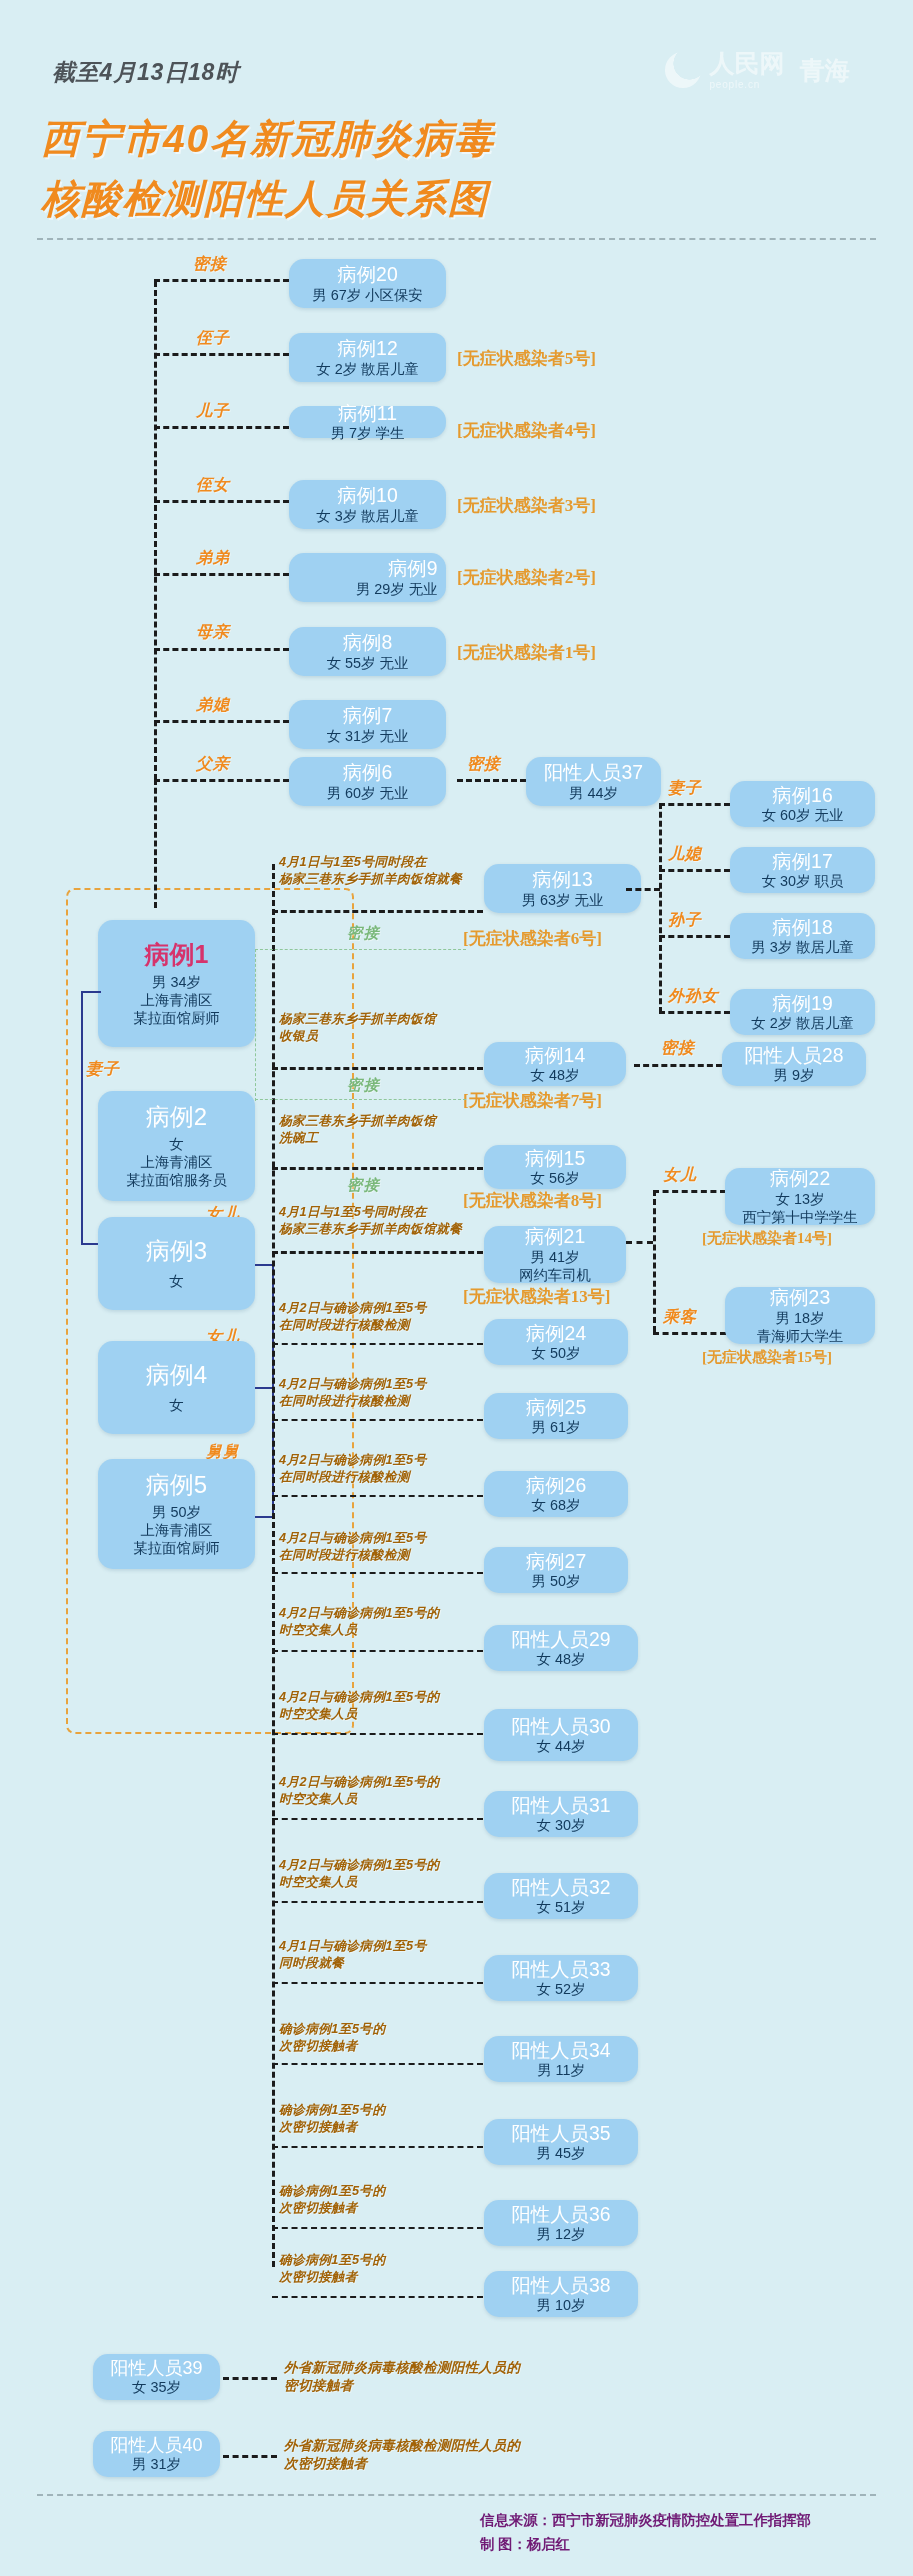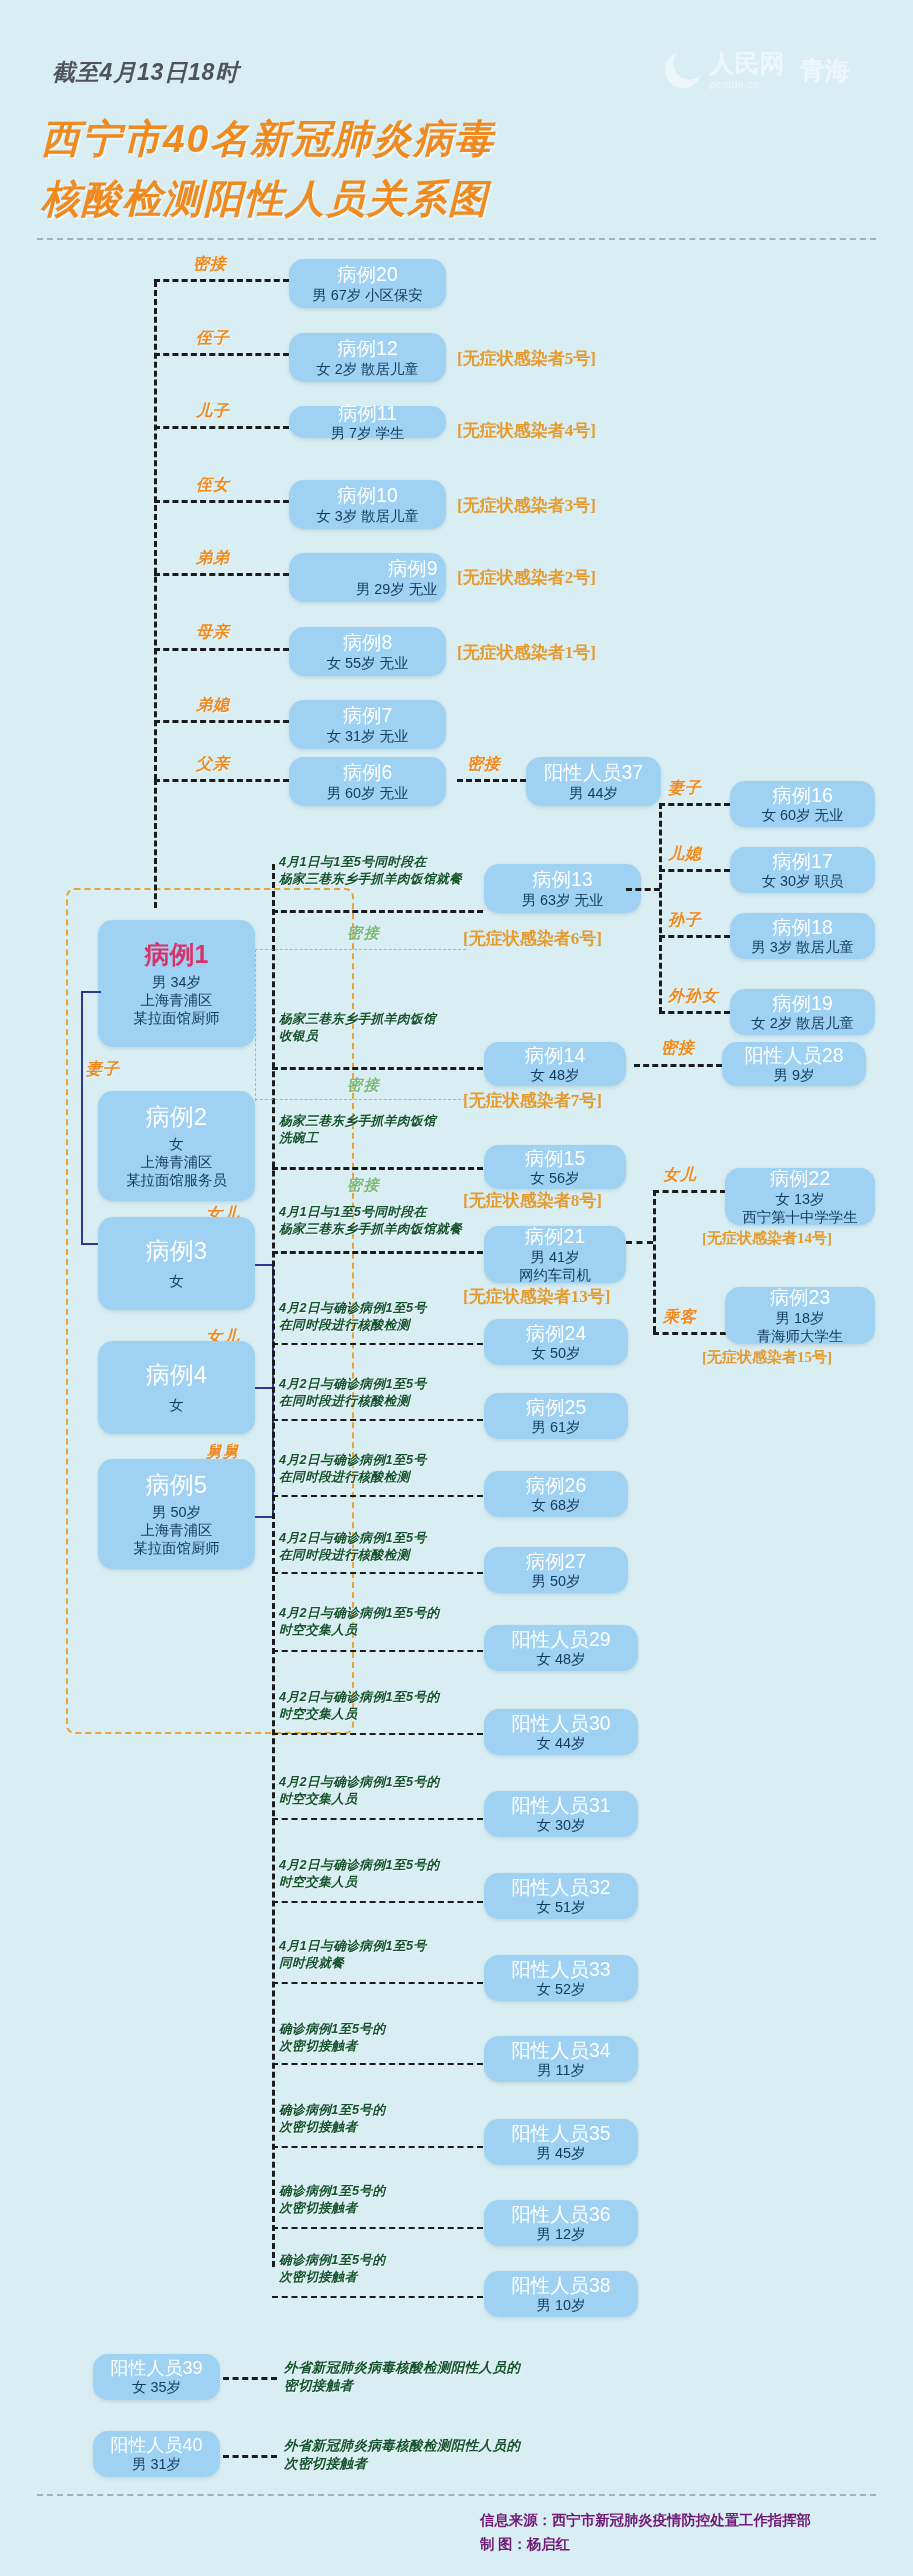--- a/index.html
+++ b/index.html
@@ -44,21 +44,21 @@
   .node .nm{color:#ffffff;font-size:19.4px;font-weight:500;line-height:1.15;}
   .node .dt{color:#123a5c;font-size:14.4px;line-height:1.25;}
   .node.big .nm{font-size:24px;}
   .node.primary .nm{color:#d6336c;font-size:25px;font-weight:bold;}
 
   
   .rel{position:absolute;color:#f08a1e;font-size:16px;font-weight:bold;font-style:italic;
        letter-spacing:0.8px;text-shadow:0.8px 0.8px 0 rgba(255,255,255,.5);white-space:nowrap;}
   .asym{position:absolute;color:#e59a2e;font-size:17px;font-weight:bold;white-space:nowrap;
         font-family:"Liberation Serif","DejaVu Serif",serif;}
-  .note{position:absolute;color:#14532d;font-size:12.7px;font-weight:bold;font-style:italic;
+  .note{position:absolute;color:#a16207;font-size:12.7px;font-weight:bold;font-style:italic;
         line-height:1.35;letter-spacing:0.4px;white-space:pre-line;
         text-shadow:0.8px 0.8px 0 rgba(255,255,255,.45);}
   .note.green{color:#7ab87a;font-size:15px;letter-spacing:1.7px;}
 
   
   .hline{position:absolute;height:0;border-top:3.4px dashed #1b1b1b;}
   .vline{position:absolute;width:0;border-left:3.4px dashed #1b1b1b;}
   .hline.thin{border-top:2.5px dashed #1b1b1b;}
   .hline.green{border-top:1.7px dashed #8fc79a;}
   .vline.green{border-left:1.7px dashed #8fc79a;}
@@ -96,21 +96,21 @@
 
   <div class="hline" style="left:154px;top:279px;width:135px;"></div>
   <div class="rel" style="left:193px;top:254px;">密接</div>
   <div class="node" style="left:289px;top:259px;width:157px;height:49px;">
     <div class="nm">病例20</div>
     <div class="dt">男  67岁 小区保安</div>
   </div>
 
   <div class="hline" style="left:154px;top:353px;width:135px;"></div>
   <div class="rel" style="left:196px;top:328px;">侄子</div>
-  <div class="node" style="left:289px;top:333px;width:157px;height:49px;">
+  <div class="node" style="left:289px;top:333px;width:157px;height:49px;border-radius:12px;">
     <div class="nm">病例12</div>
     <div class="dt">女  2岁  散居儿童</div>
   </div>
   <div class="asym" style="left:457px;top:347px;">[无症状感染者5号]</div>
 
   <div class="hline" style="left:154px;top:426px;width:135px;"></div>
   <div class="rel" style="left:196px;top:401px;">儿子</div>
   <div class="node" style="left:289px;top:406px;width:157px;height:32px;">
     <div class="nm">病例11</div>
     <div class="dt">男  7岁  学生</div>
@@ -350,21 +350,21 @@
 时空交集人员</div>
   <div class="hline thin" style="left:272px;top:1650px;width:211px;"></div>
   <div class="node" style="left:484px;top:1625px;width:154px;height:46px;">
     <div class="nm">阳性人员29</div>
     <div class="dt">女  48岁</div>
   </div>
 
   <div class="note" style="left:279px;top:1689px;">4月2日与确诊病例1至5号的
 时空交集人员</div>
   <div class="hline thin" style="left:272px;top:1733px;width:211px;"></div>
-  <div class="node" style="left:484px;top:1709px;width:154px;height:46px;">
+  <div class="node" style="left:484px;top:1709px;width:154px;height:52px;">
     <div class="nm">阳性人员30</div>
     <div class="dt">女  44岁</div>
   </div>
 
   <div class="note" style="left:279px;top:1774px;">4月2日与确诊病例1至5号的
 时空交集人员</div>
   <div class="hline thin" style="left:272px;top:1818px;width:211px;"></div>
   <div class="node" style="left:484px;top:1791px;width:154px;height:46px;">
     <div class="nm">阳性人员31</div>
     <div class="dt">女  30岁</div>

